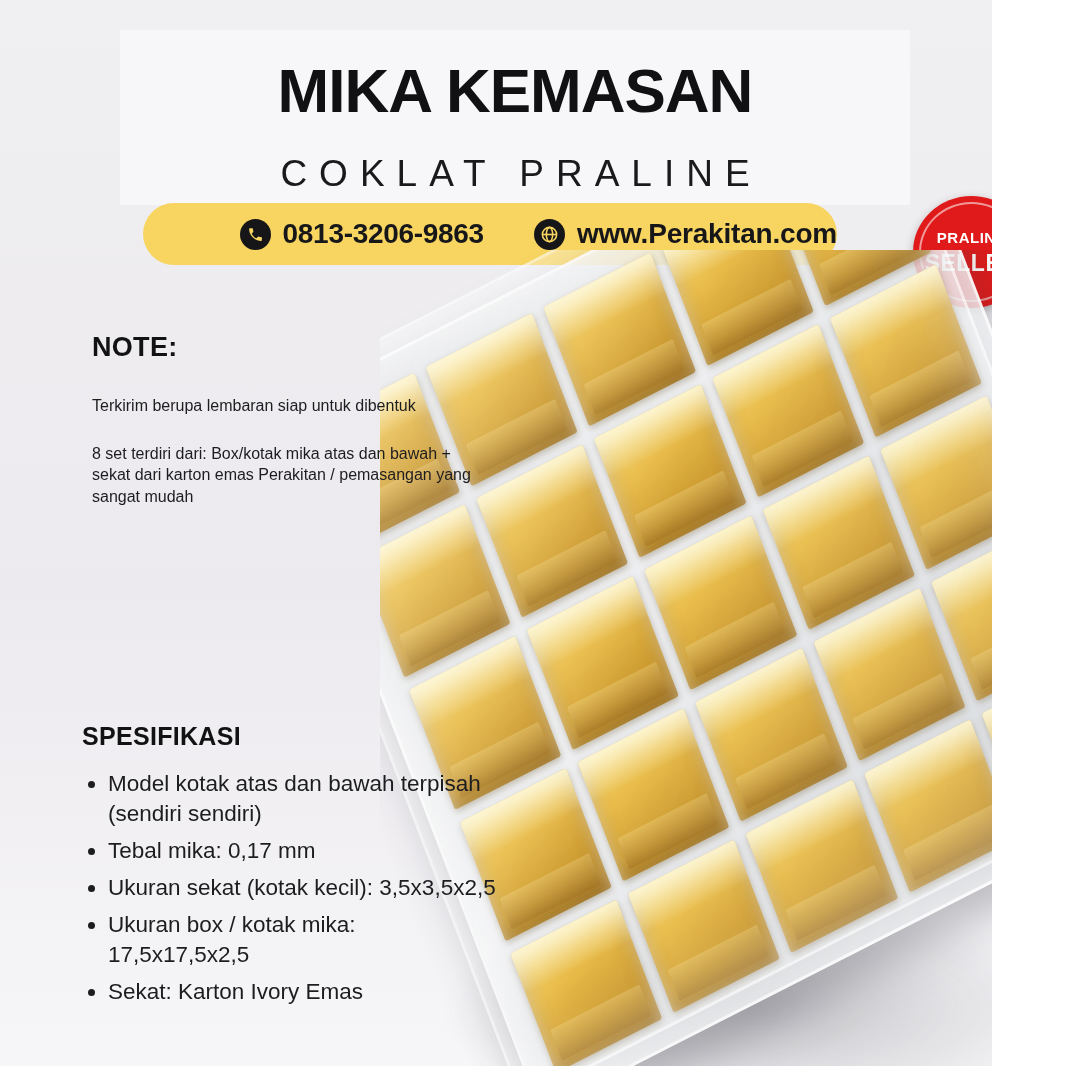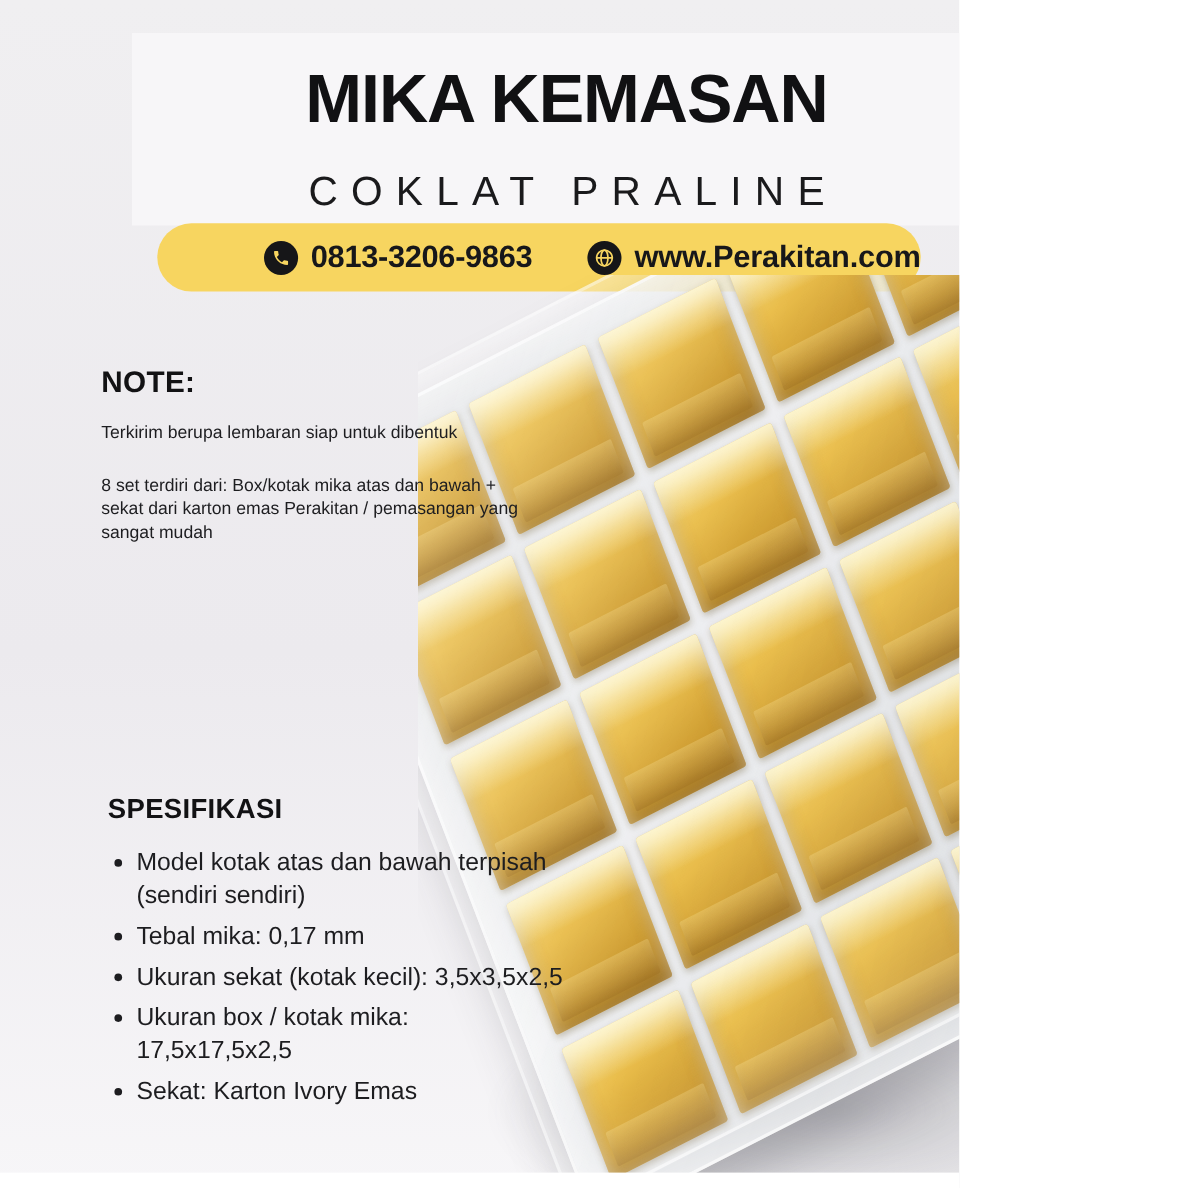--- a/index.html
+++ b/index.html
@@ -8,21 +8,21 @@
   }
   body {
     width: 1080px;
     height: 1080px;
     font-family: "Liberation Sans", sans-serif;
     background: #ffffff;
     overflow: hidden;
   }
   .poster {
     position: relative;
-    width: 872px;
+    width: 992px;
     height: 1080px;
     background: linear-gradient(180deg, #f0eff1 0%, #eceaee 55%, #f7f6f8 100%);
     overflow: hidden;
   }
 
   
   .header-band {
     position: absolute;
     left: 120px;
     top: 30px;
@@ -149,38 +149,37 @@
     position: absolute;
     left: 92px;
     top: 332px;
     width: 380px;
   }
   .note-title {
     font-size: 27px;
     font-weight: 700;
     color: #121214;
     letter-spacing: 0.3px;
-    margin-bottom: 20px;
+    margin-bottom: 32px;
   }
   .note-para {
     font-size: 16px;
     line-height: 1.35;
     color: #1d1d20;
     margin-bottom: 26px;
     font-weight: 400;
   }
   .note-para:last-child { margin-bottom: 0; }
 
   
   .spec {
     position: absolute;
     left: 80px;
     top: 722px;
     width: 420px;
-    margin-left: 16px;
   }
   .spec-title {
     font-size: 25px;
     font-weight: 700;
     color: #121214;
     letter-spacing: 0.3px;
     margin-bottom: 18px;
     padding-left: 2px;
   }
   .spec-list {

